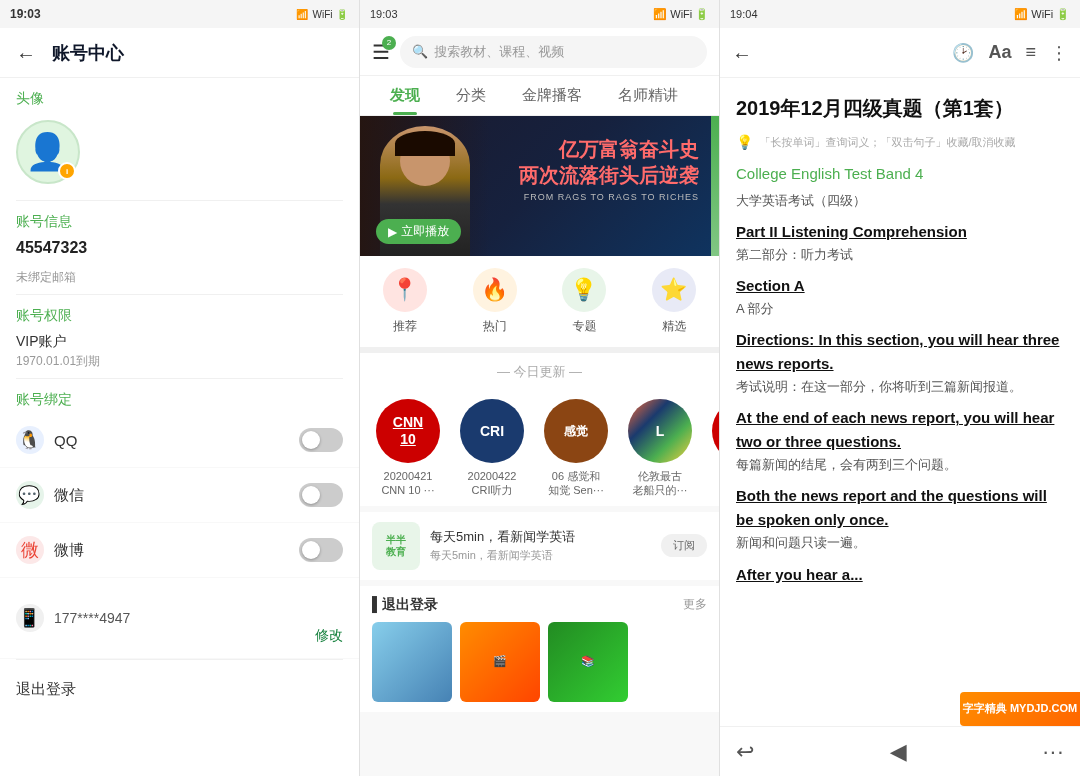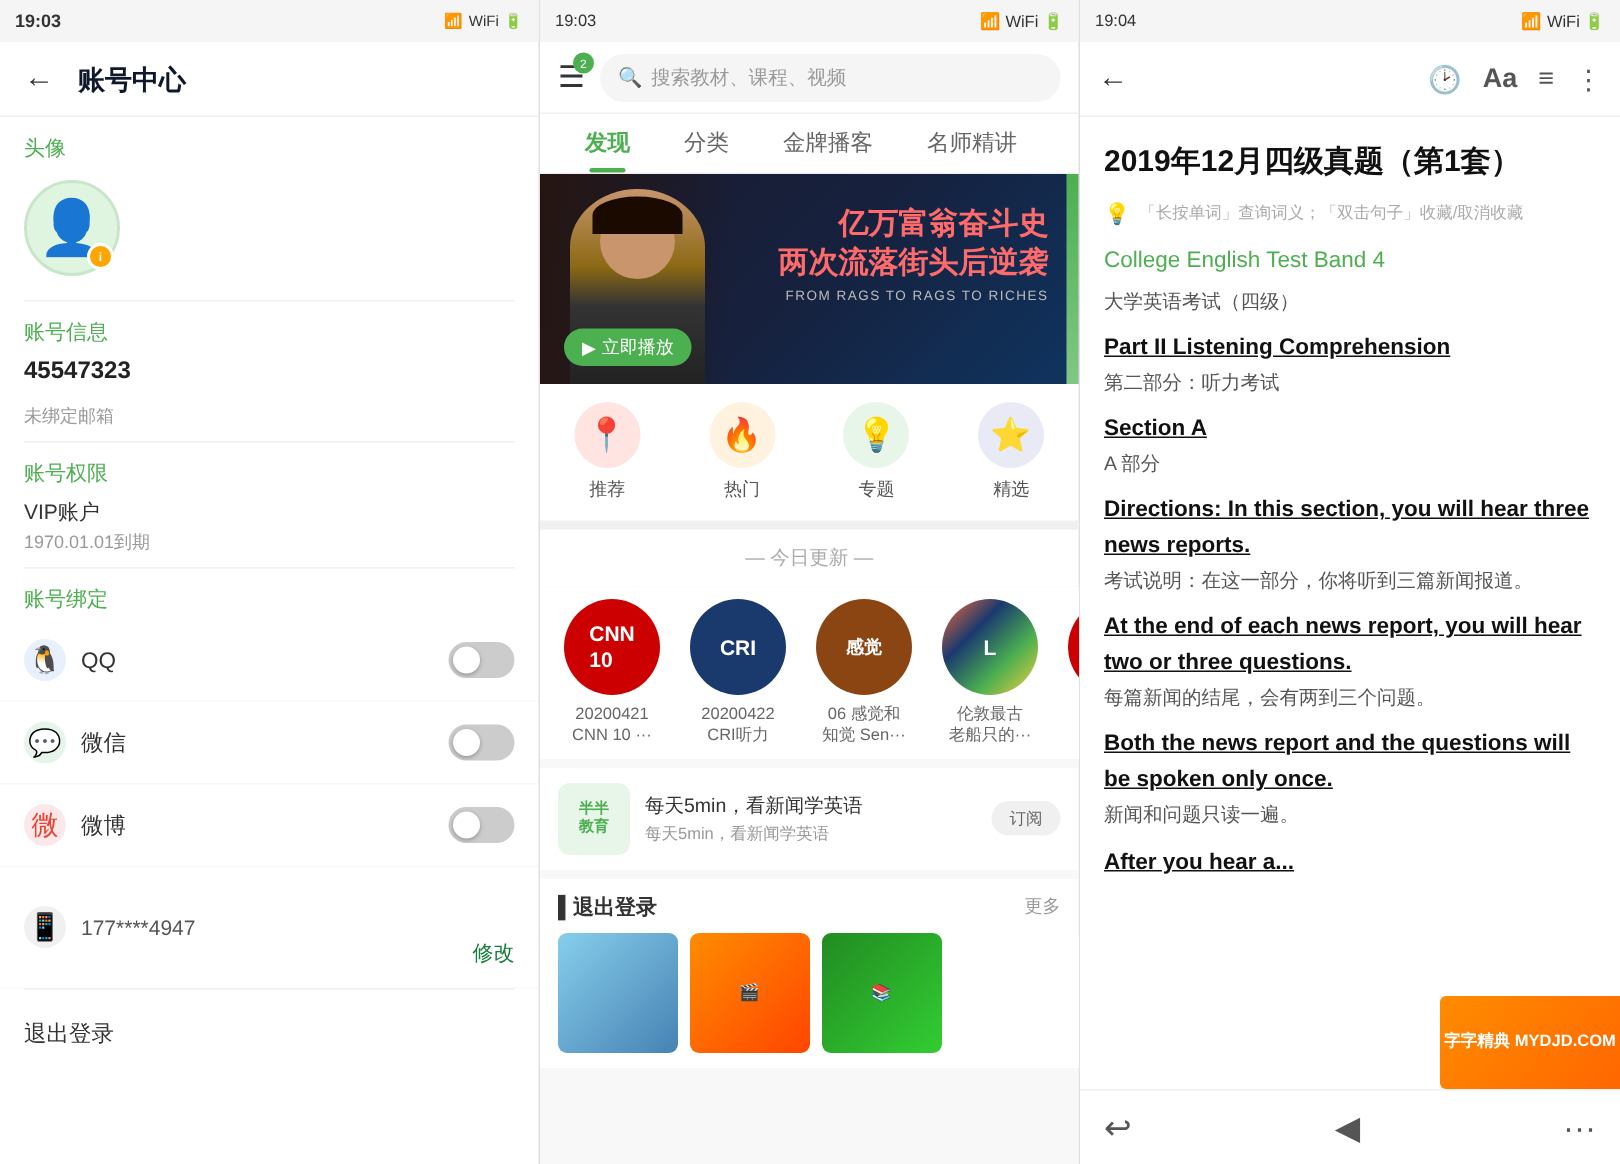--- a/index.html
+++ b/index.html
@@ -545,21 +545,21 @@
     }
     .p3-footer-icon {
       font-size: 22px;
       color: #555;
     }
     .p3-watermark {
       position: absolute;
       bottom: 50px;
       right: 0;
       width: 120px;
-      height: 62px;
+      height: 34px;
       background: linear-gradient(135deg, #ff8c00, #ff6600);
       display: flex;
       align-items: center;
       justify-content: center;
       font-size: 11px;
       color: white;
       font-weight: bold;
       text-align: center;
       border-radius: 4px 0 0 4px;
       line-height: 1.4;
@@ -712,21 +712,21 @@
         <span class="p2-icon-label">精选</span>
       </div>
     </div>
 
     <div class="p2-today-header">
       <span>— 今日更新 —</span>
     </div>
 
     <div class="p2-scroll-row">
       <div class="p2-scroll-item">
-        <div class="p2-scroll-thumb cnn" style="font-size:14px;line-height:1.2;">CNN<br>10</div>
+        <div class="p2-scroll-thumb cnn" style="font-size:14px;text-align:center;line-height:1.2;text-decoration:underline;">CNN<br>10</div>
         <span class="p2-scroll-label">20200421<br>CNN 10 ···</span>
       </div>
       <div class="p2-scroll-item">
         <div class="p2-scroll-thumb cri" style="font-size:14px;">CRI</div>
         <span class="p2-scroll-label">20200422<br>CRI听力</span>
       </div>
       <div class="p2-scroll-item">
         <div class="p2-scroll-thumb sense" style="font-size:12px;text-align:center;padding:4px;">感觉</div>
         <span class="p2-scroll-label">06 感觉和<br>知觉 Sen···</span>
       </div>

